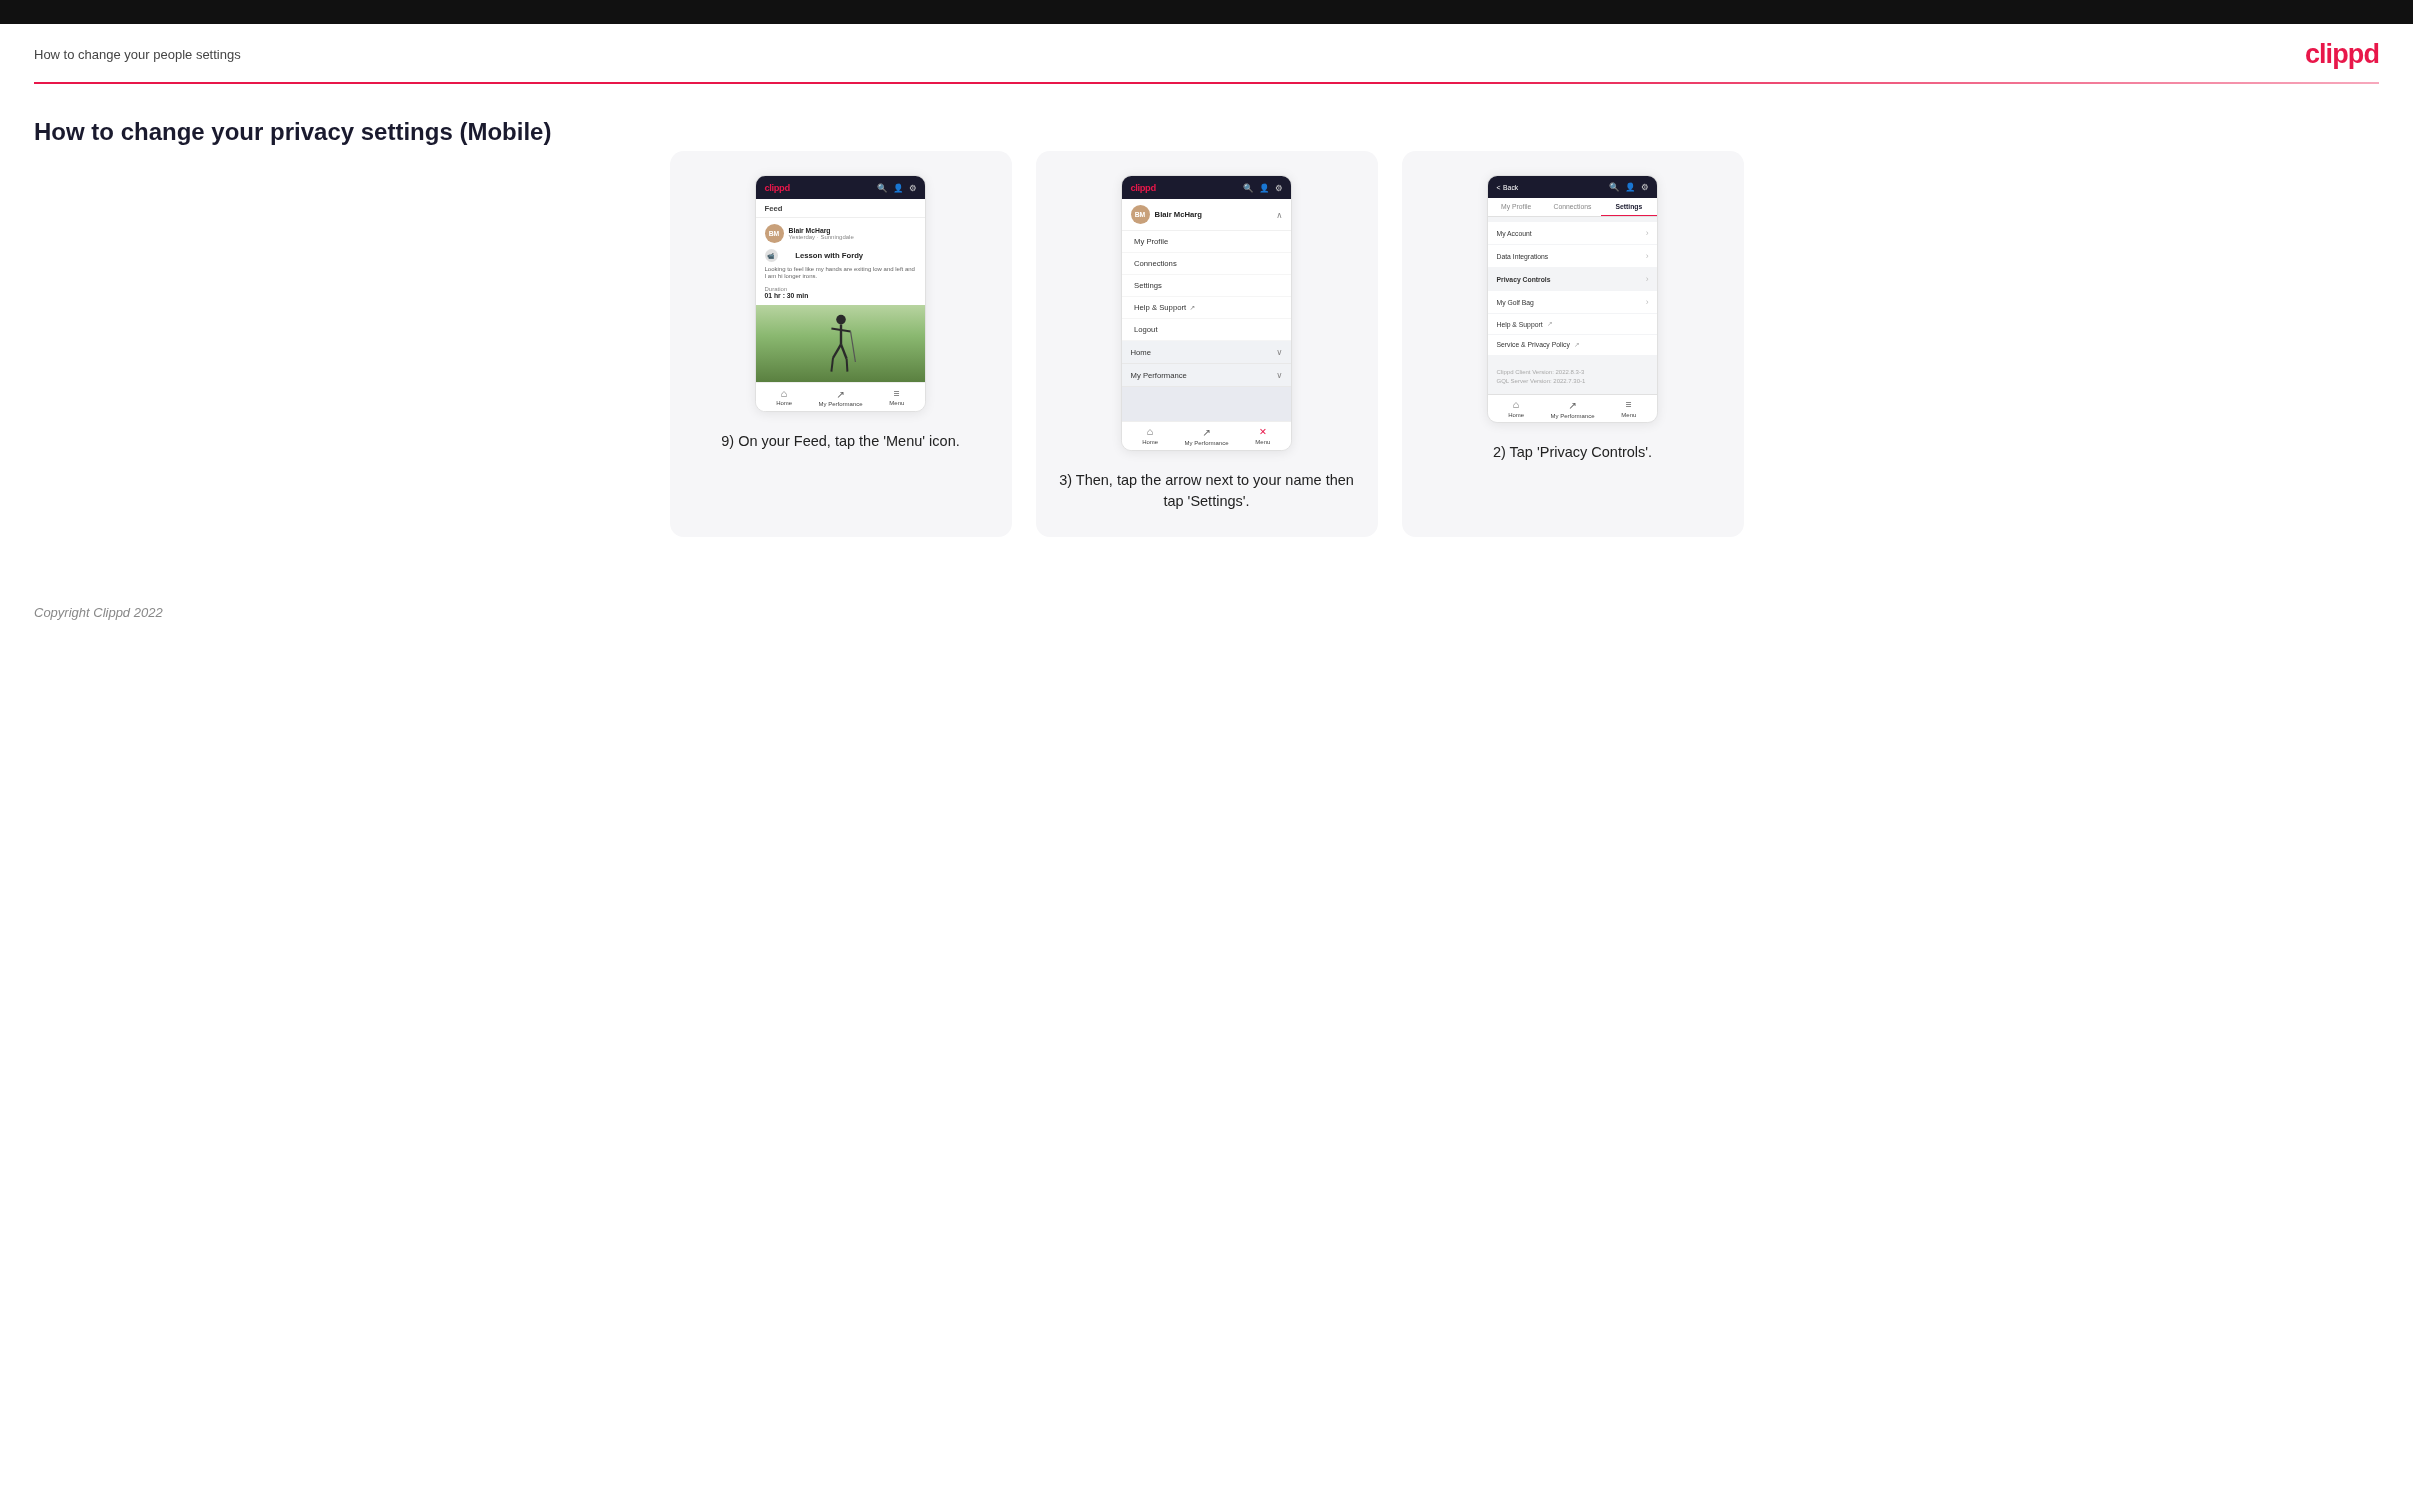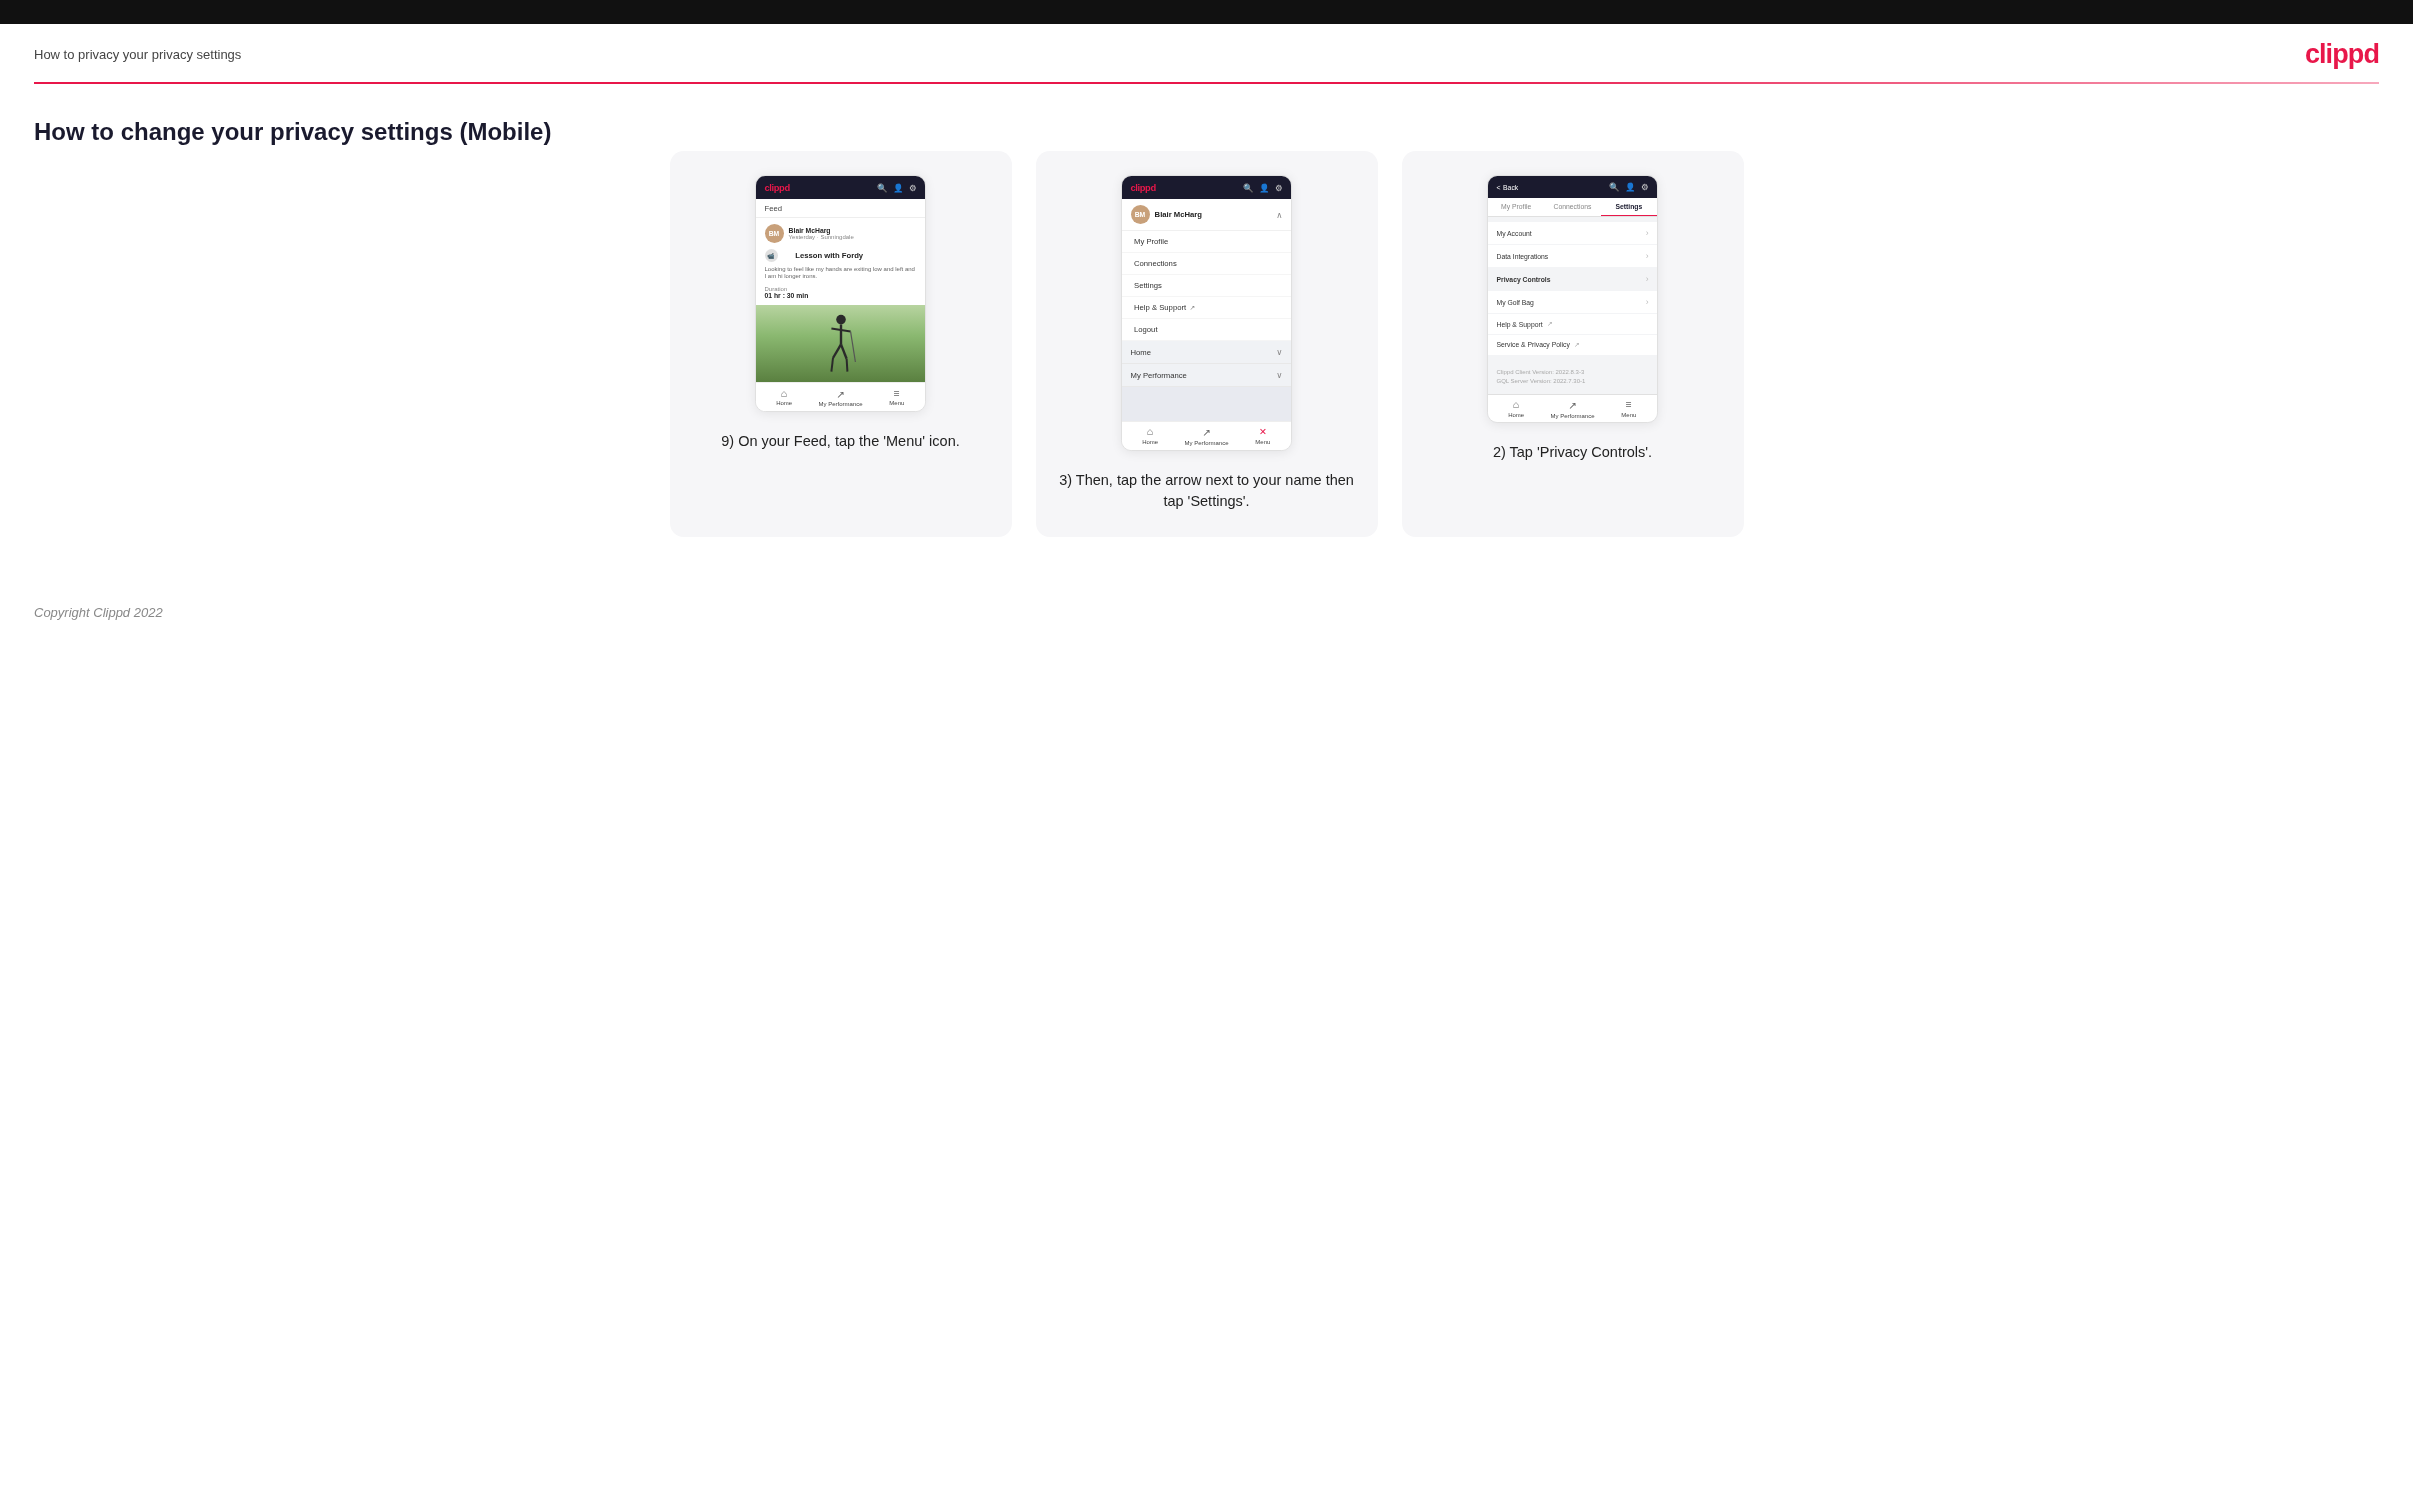--- a/index.html
+++ b/index.html
@@ -118,20 +118,21 @@
       display: flex;
       gap: 5.1px;
       color: #ccc;
       font-size: 8.5px;
     }
     .phone-feed-label {
       padding: 5.1px 8.5px 3.4px 8.5px;
       font-size: 7.7px;
       color: #444;
       border-bottom: 0.9px solid #eee;
+      font-weight: bold;
     }
     .phone-post {
       padding: 6.8px 8.5px;
     }
     .phone-post-header {
       display: flex;
       align-items: center;
       gap: 5.1px;
       margin-bottom: 5.1px;
     }
@@ -390,21 +391,21 @@
       color: #888;
       font-style: italic;
     }
   </style>
 </head>
 <body>
 
 <div class="top-bar"></div>
 
 <div class="header">
-  <span class="header-title">How to privacy your privacy settings</span>
+  <span class="header-title">How to change your people settings</span>
   <span class="logo">clippd</span>
 </div>
 
 <div class="header-divider"></div>
 
 <div class="main">
 
   <div class="page-heading">How to change your privacy settings (Mobile)</div>
 
   <div class="steps-row">

